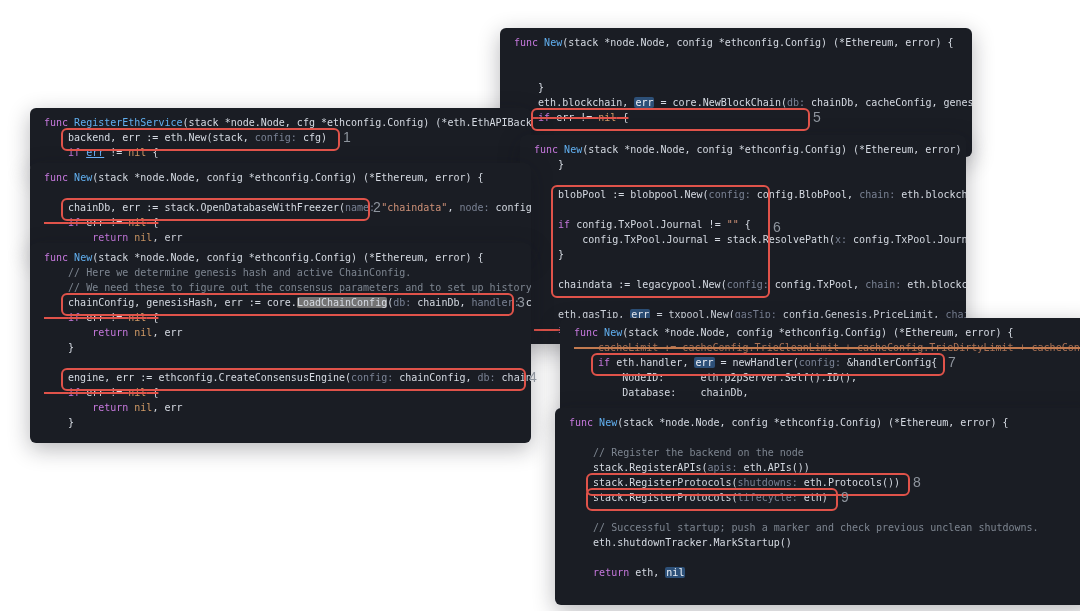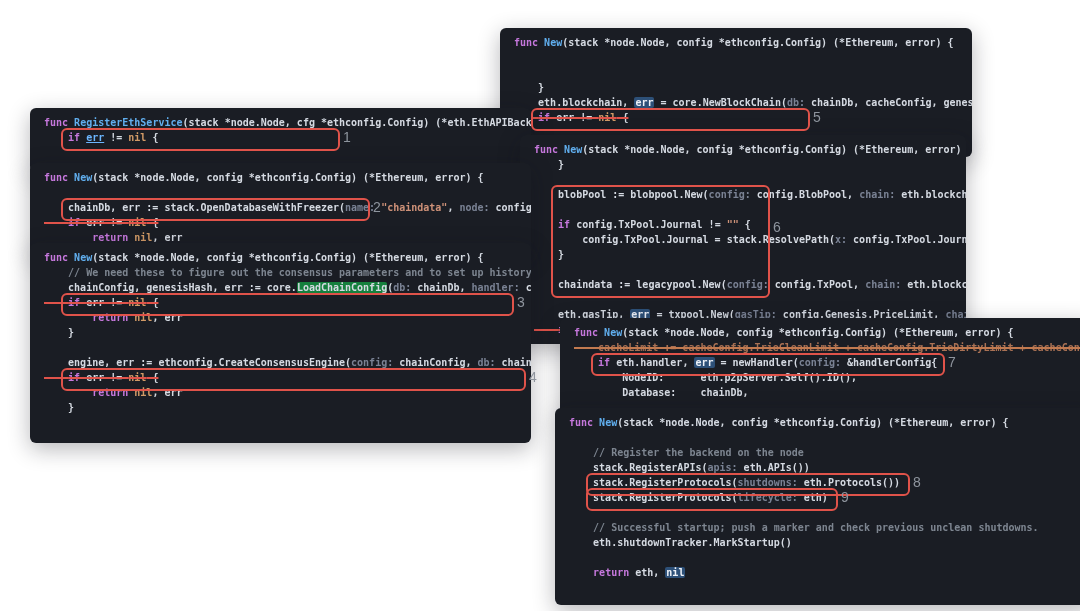--- a/index.html
+++ b/index.html
@@ -11,33 +11,32 @@
   .panel{
     position:absolute;
     background:#1a1d24;
     border-radius:6px;
     padding:7px 0 0 14px;
     box-shadow:0 6px 22px rgba(15,18,26,.30);
     overflow:hidden;
     font-family:"DejaVu Sans Mono","Liberation Mono",monospace;
     font-size:10px;line-height:15px;
     color:#d5dae2;
-    font-weight:bold;
   }
   .code-line{height:15px;white-space:pre;}
   .lw{white-space:pre;}
   .tk-d{color:#d5dae2;}
   .tk-k{color:#c678dd;}
   .tk-f{color:#61afef;}
   .tk-s{color:#ce9178;}
   .tk-c{color:#7d8590;}
   .tk-n{color:#d19a66;}
   .tk-h{color:#7a8294;}
   .tk-e{background:#2d5078;color:#eef2f8;border-radius:2px;padding:0 1px;}
-  .tk-m{background:#15803d;border-radius:2px;}
+  .tk-m{background:#737373;border-radius:2px;}
   .tk-u{color:#6cb6ff;text-decoration:underline;}
   .sk-red .lw{text-decoration:line-through;text-decoration-color:#e0534a;text-decoration-thickness:1.5px;}
   .sk-or .lw, .sk-or .lw span{color:#a97154 !important;}
   .sk-or .lw{text-decoration:line-through;text-decoration-color:#c27a50;text-decoration-thickness:1.5px;}
   .ann-box{
     position:absolute;border:2px solid #e0534a;border-radius:6px;
     z-index:20;pointer-events:none;background:transparent;
   }
   .ann-num{
     position:absolute;z-index:21;
@@ -51,31 +50,33 @@
     <div class="panel" style="left: 500px; top: 28px; width: 458px; height: 122px; z-index: 1; background: rgb(26, 29, 36);">
       <div class="code-line"><span class="lw"><span class="tk-k">func </span><span class="tk-f">New</span><span class="tk-d">(stack *node.Node, config *ethconfig.Config) (*Ethereum, error) {</span></span></div>
       <div class="code-line"><span class="lw"></span></div>
       <div class="code-line"><span class="lw"></span></div>
       <div class="code-line"><span class="lw"><span class="tk-d">    }</span></span></div>
       <div class="code-line"><span class="lw"><span class="tk-d">    eth.blockchain, </span><span class="tk-e">err</span><span class="tk-d"> = core.NewBlockChain(</span><span class="tk-h">db: </span><span class="tk-d">chainDb, cacheConfig, genesis, overrides, eth.engine, vmConfig)</span></span></div>
       <div class="code-line sk-red"><span class="lw"><span class="tk-d">    </span><span class="tk-k">if </span><span class="tk-d">err != </span><span class="tk-n">nil</span><span class="tk-d"> {</span></span></div>
     </div>
     <div class="panel" style="left: 30px; top: 108px; width: 487px; height: 57px; z-index: 2; background: rgb(26, 29, 36);">
       <div class="code-line"><span class="lw"><span class="tk-k">func </span><span class="tk-f">RegisterEthService</span><span class="tk-d">(stack *node.Node, cfg *ethconfig.Config) (*eth.EthAPIBackend</span></span></div>
+      <div class="code-line"><span class="lw"><span class="tk-d">    backend, err := eth.New(stack, </span><span class="tk-h">config: </span><span class="tk-d">cfg)</span></span></div>
       <div class="code-line"><span class="lw"><span class="tk-d">    </span><span class="tk-k">if </span><span class="tk-u">err</span><span class="tk-d"> != </span><span class="tk-n">nil</span><span class="tk-d"> {</span></span></div>
     </div>
     <div class="panel" style="left: 30px; top: 163px; width: 487px; height: 86px; z-index: 3; background: rgb(26, 29, 36);">
       <div class="code-line"><span class="lw"><span class="tk-k">func </span><span class="tk-f">New</span><span class="tk-d">(stack *node.Node, config *ethconfig.Config) (*Ethereum, error) {</span></span></div>
       <div class="code-line"><span class="lw"></span></div>
       <div class="code-line"><span class="lw"><span class="tk-d">    chainDb, err := stack.OpenDatabaseWithFreezer(</span><span class="tk-h">name: </span><span class="tk-s">"chaindata"</span><span class="tk-d">, </span><span class="tk-h">node: </span><span class="tk-d">config.DatabaseCache, </span></span></div>
       <div class="code-line sk-red"><span class="lw"><span class="tk-d">    </span><span class="tk-k">if </span><span class="tk-d">err != </span><span class="tk-n">nil</span><span class="tk-d"> {</span></span></div>
       <div class="code-line"><span class="lw"><span class="tk-d">        </span><span class="tk-k">return </span><span class="tk-n">nil</span><span class="tk-d">, err</span></span></div>
     </div>
     <div class="panel" style="left: 30px; top: 243px; width: 487px; height: 193px; z-index: 4; background: rgb(26, 29, 36);">
       <div class="code-line"><span class="lw"><span class="tk-k">func </span><span class="tk-f">New</span><span class="tk-d">(stack *node.Node, config *ethconfig.Config) (*Ethereum, error) {</span></span></div>
+      <div class="code-line"><span class="lw"><span class="tk-c">    // Here we determine genesis hash and active ChainConfig.</span></span></div>
       <div class="code-line"><span class="lw"><span class="tk-c">    // We need these to figure out the consensus parameters and to set up history pruning</span></span></div>
       <div class="code-line"><span class="lw"><span class="tk-d">    chainConfig, genesisHash, err := core.</span><span class="tk-m">LoadChainConfig</span><span class="tk-d">(</span><span class="tk-h">db: </span><span class="tk-d">chainDb, </span><span class="tk-h">handler: </span><span class="tk-d">config.Genesis)</span></span></div>
       <div class="code-line sk-red"><span class="lw"><span class="tk-d">    </span><span class="tk-k">if </span><span class="tk-d">err != </span><span class="tk-n">nil</span><span class="tk-d"> {</span></span></div>
       <div class="code-line"><span class="lw"><span class="tk-d">        </span><span class="tk-k">return </span><span class="tk-n">nil</span><span class="tk-d">, err</span></span></div>
       <div class="code-line"><span class="lw"><span class="tk-d">    }</span></span></div>
       <div class="code-line"><span class="lw"></span></div>
       <div class="code-line"><span class="lw"><span class="tk-d">    engine, err := ethconfig.CreateConsensusEngine(</span><span class="tk-h">config: </span><span class="tk-d">chainConfig, </span><span class="tk-h">db: </span><span class="tk-d">chainDb)</span></span></div>
       <div class="code-line sk-red"><span class="lw"><span class="tk-d">    </span><span class="tk-k">if </span><span class="tk-d">err != </span><span class="tk-n">nil</span><span class="tk-d"> {</span></span></div>
       <div class="code-line"><span class="lw"><span class="tk-d">        </span><span class="tk-k">return </span><span class="tk-n">nil</span><span class="tk-d">, err</span></span></div>
       <div class="code-line"><span class="lw"><span class="tk-d">    }</span></span></div>

